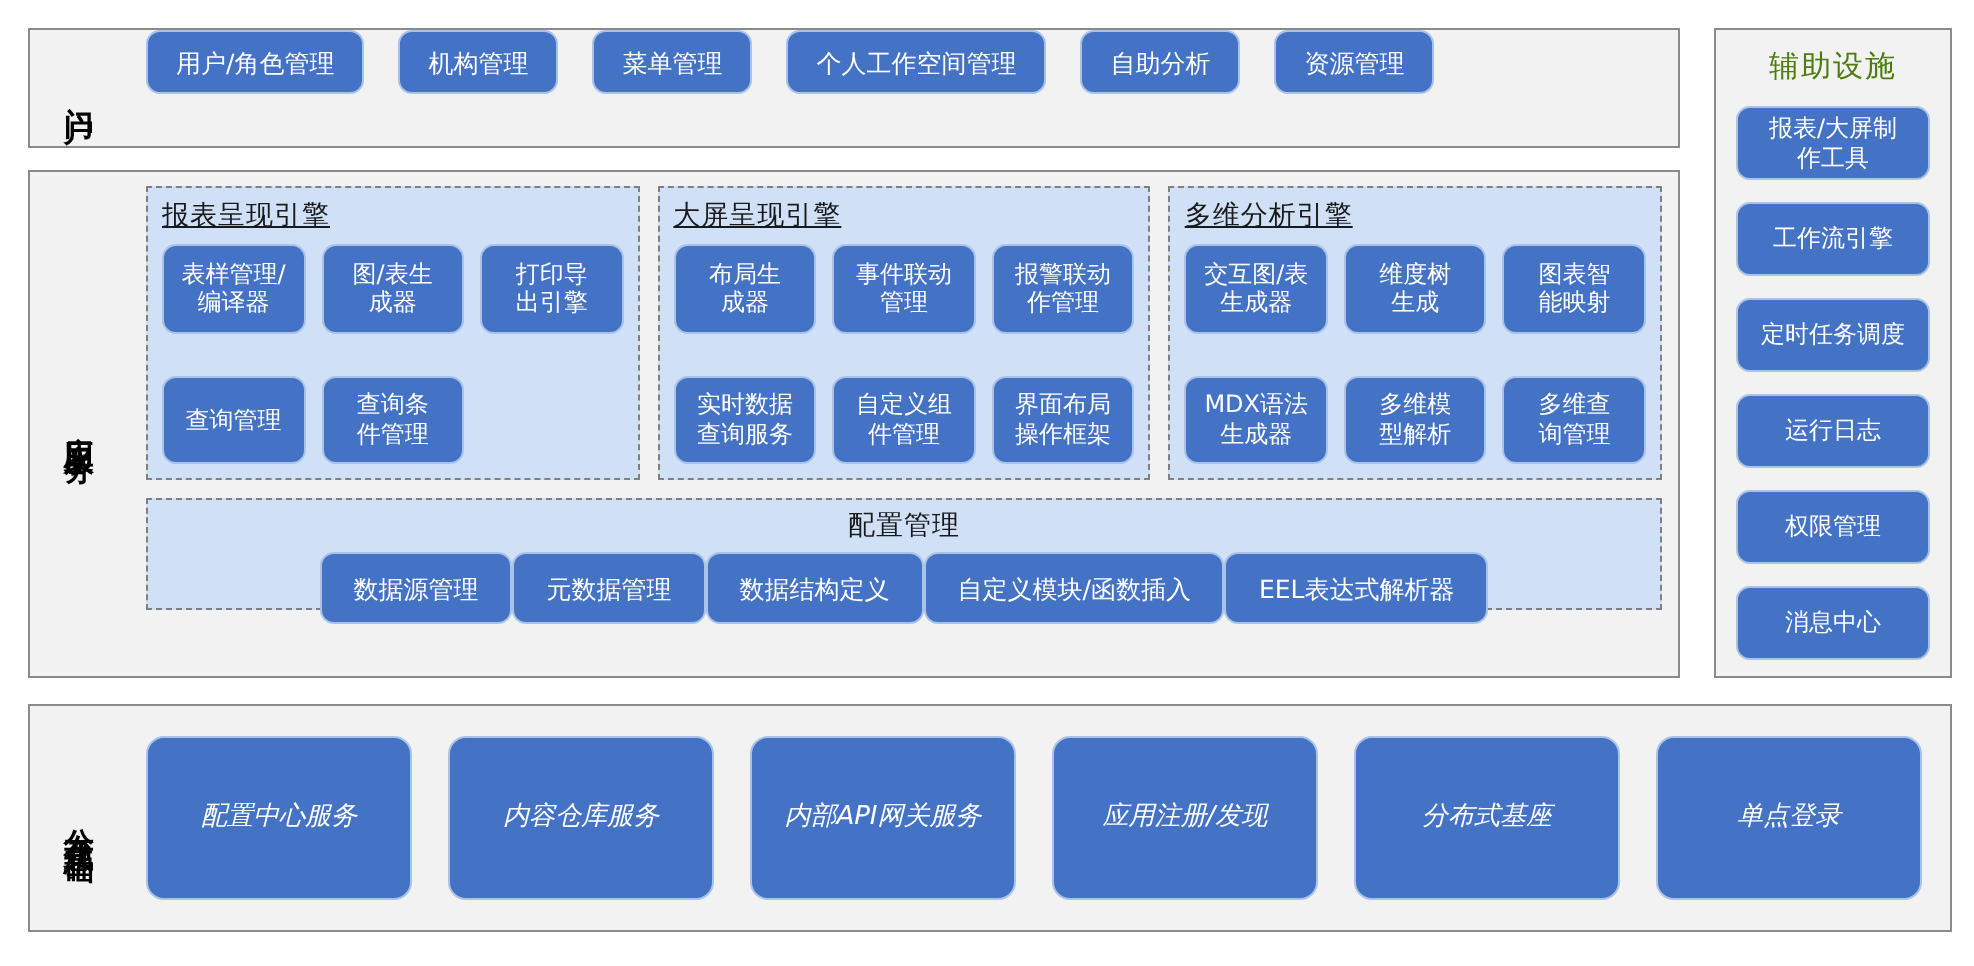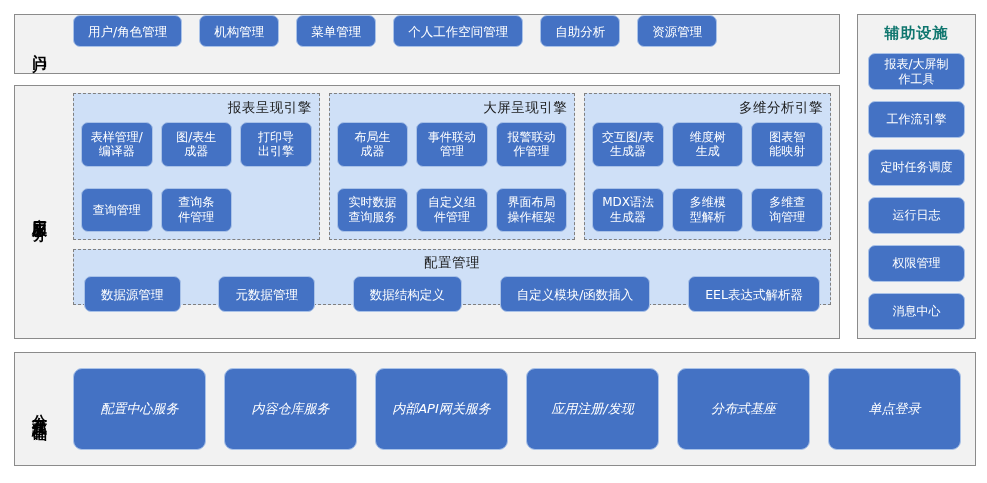--- a/index.html
+++ b/index.html
@@ -115,26 +115,27 @@
   .engine {
     flex: 1 1 0;
     background: #cfe0f7;
     border: 1px dashed #808080;
     box-sizing: border-box;
     padding: 5px 7px 7px 7px;
     display: flex;
     flex-direction: column;
   }
   .engine-title {
-    text-align: right;
+    text-align: left;
     font-size: 13.5px;
     color: #1a1a1a;
     font-weight: normal;
     margin-bottom: 5px;
     letter-spacing: 0.5px;
+    text-decoration: underline;
   }
   .engine-grid {
     flex: 1 1 auto;
     display: grid;
     grid-template-columns: repeat(3, 1fr);
     grid-template-rows: repeat(2, 1fr);
     gap: 21px 8px;
   }
   .engine-grid .btn {
     font-size: 12px;
@@ -155,42 +156,42 @@
     text-align: center;
     font-size: 13.5px;
     color: #1a1a1a;
     margin-bottom: 4px;
     letter-spacing: 0.5px;
   }
   #config-buttons {
     flex: 1 1 auto;
     display: flex;
     align-items: center;
-    justify-content: space-between;
-    gap: 22px;
+    justify-content: center;
+    gap: 0;
   }
   #config-buttons .btn {
     height: 36px;
     flex: 0 0 auto;
     padding: 0 16px;
     font-size: 12.5px;
   }
 
   
   #aux-panel {
     left: 857px;
     top: 14px;
     width: 119px;
     height: 325px;
   }
   #aux-title {
     text-align: center;
-    font-weight: bold;
+    font-weight: normal;
     font-size: 15px;
-    color: #0f766e;
+    color: #4d7c0f;
     margin-top: 9px;
     letter-spacing: 1px;
   }
   #aux-buttons {
     position: absolute;
     left: 10px;
     right: 10px;
     top: 38px;
     bottom: 8px;
     display: flex;

